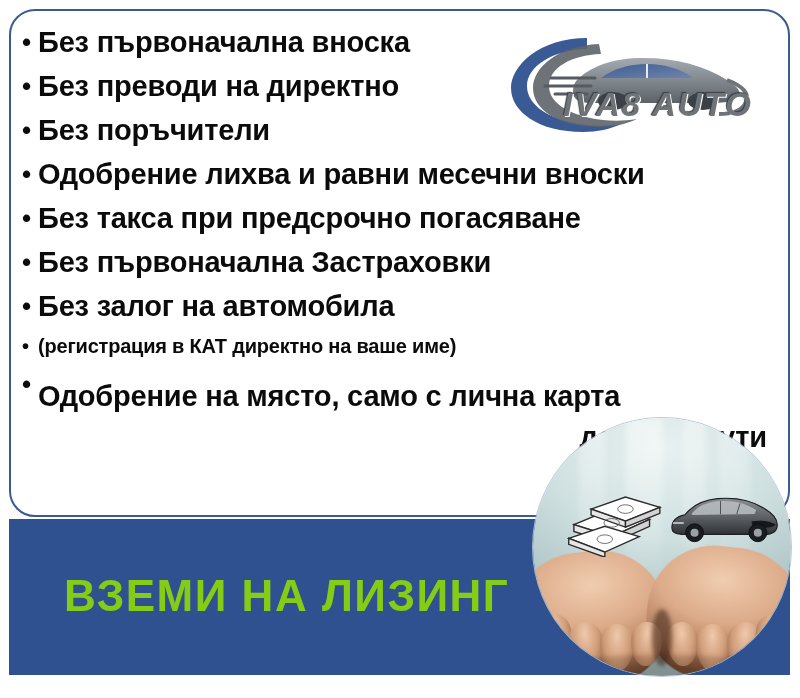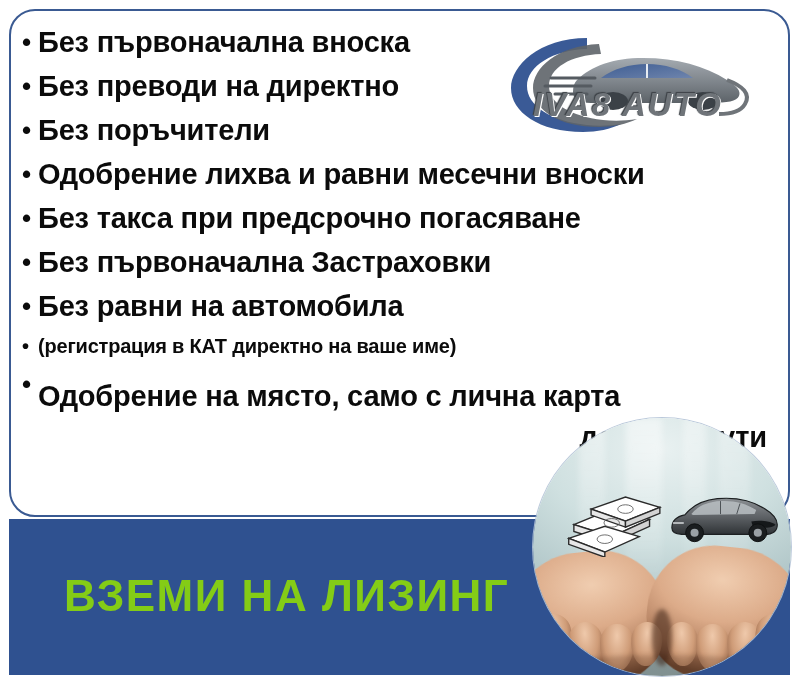--- a/index.html
+++ b/index.html
@@ -101,21 +101,21 @@
     width: 265px;
     height: 112px;
     z-index: 5;
   }
   #logo svg { display: block; width: 100%; height: 100%; }
   #logo-word {
     position: absolute;
     left: 8px;
     top: 58px;
     width: 250px;
-    text-align: center;
+    text-align: right;
     font-size: 33px;
     font-weight: bold;
     font-style: italic;
     letter-spacing: 2px;
     color: #6f7479;
     text-shadow: 1px 1px 0 #ffffff, -1px -1px 1px #3c4146;
     white-space: nowrap;
   }
 
   
@@ -248,21 +248,21 @@
       <span class="bullet-text">Без такса при предсрочно погасяване</span>
     </div>
 
     <div class="bullet-row sz-main">
       <span class="bullet-dot">•</span>
       <span class="bullet-text">Без първоначална Застраховки</span>
     </div>
 
     <div class="bullet-row sz-main">
       <span class="bullet-dot">•</span>
-      <span class="bullet-text">Без равни на автомобила</span>
+      <span class="bullet-text">Без залог на автомобила</span>
     </div>
 
     <div class="bullet-row sz-small">
       <span class="bullet-dot">•</span>
       <span class="bullet-text">(регистрация в КАТ директно на ваше име)</span>
     </div>
 
     <div class="bullet-row sz-last">
       <span class="bullet-dot">•</span>
       <span class="bullet-text">

